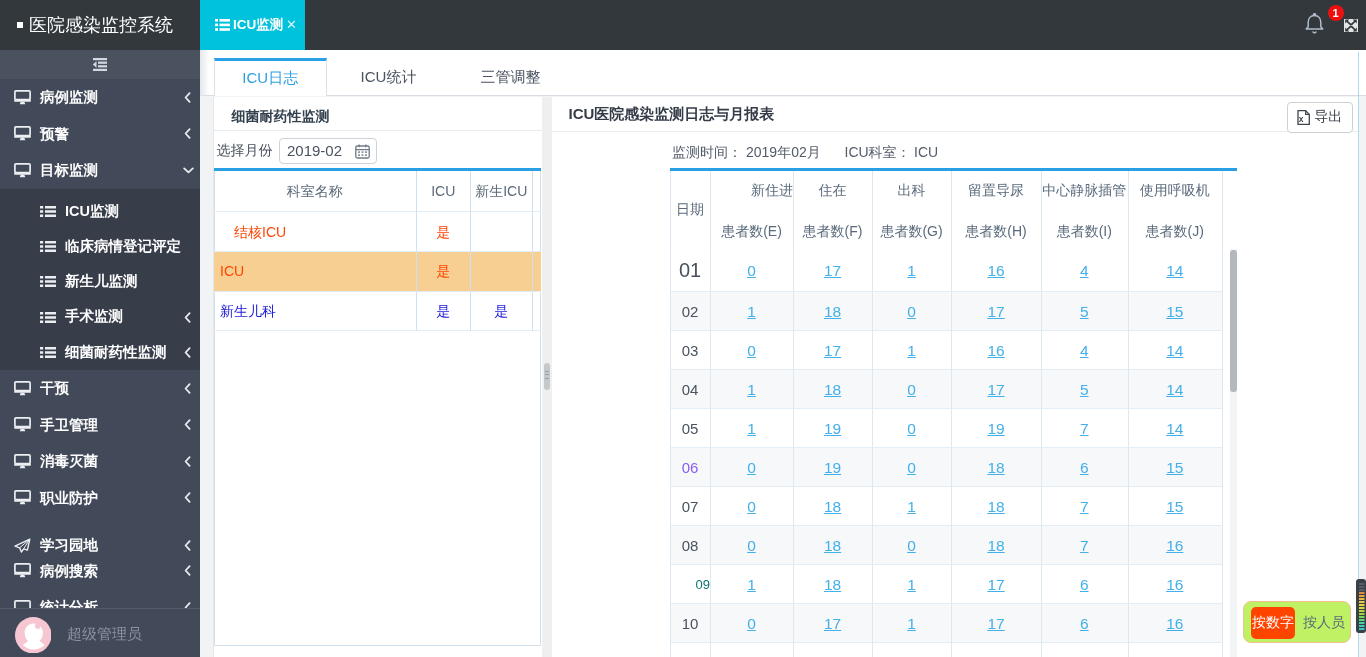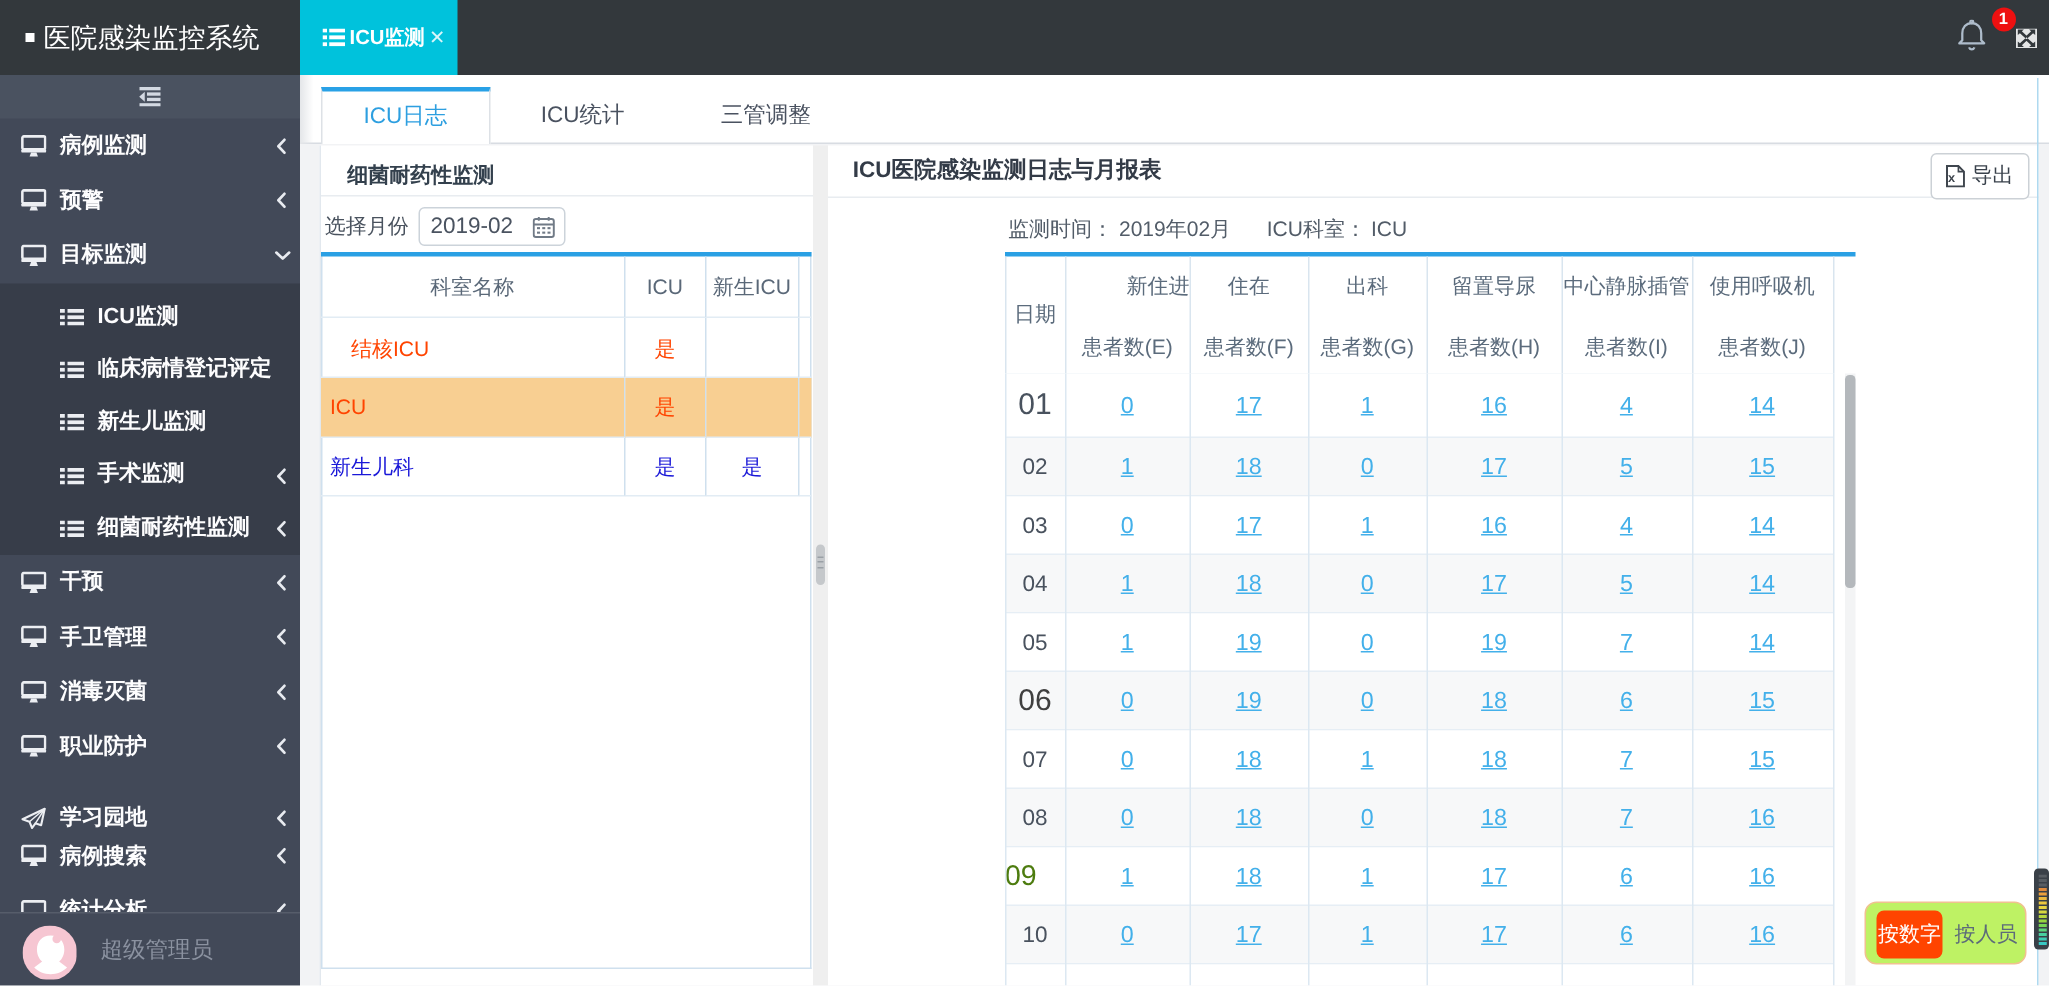--- a/index.html
+++ b/index.html
@@ -383,21 +383,21 @@
 <div class="abs" style="left:1127.5px;top:370px;width:94.5px;height:39px;line-height:39px;text-align:center;font-size:15.5px"><span style="color:#43b0ea;text-decoration:underline">14</span></div>
 <div class="abs" style="left:670px;top:409px;width:552px;height:39px;background:#fff;border-bottom:1px solid #e6eef5"></div>
 <div class="abs" style="left:670px;top:409px;width:40px;height:39px;line-height:39px;text-align:center;font-size:15px;color:#49525e">05</div>
 <div class="abs" style="left:710px;top:409px;width:83px;height:39px;line-height:39px;text-align:center;font-size:15.5px"><span style="color:#43b0ea;text-decoration:underline">1</span></div>
 <div class="abs" style="left:793px;top:409px;width:79px;height:39px;line-height:39px;text-align:center;font-size:15.5px"><span style="color:#43b0ea;text-decoration:underline">19</span></div>
 <div class="abs" style="left:872px;top:409px;width:79px;height:39px;line-height:39px;text-align:center;font-size:15.5px"><span style="color:#43b0ea;text-decoration:underline">0</span></div>
 <div class="abs" style="left:951px;top:409px;width:90px;height:39px;line-height:39px;text-align:center;font-size:15.5px"><span style="color:#43b0ea;text-decoration:underline">19</span></div>
 <div class="abs" style="left:1041px;top:409px;width:86.5px;height:39px;line-height:39px;text-align:center;font-size:15.5px"><span style="color:#43b0ea;text-decoration:underline">7</span></div>
 <div class="abs" style="left:1127.5px;top:409px;width:94.5px;height:39px;line-height:39px;text-align:center;font-size:15.5px"><span style="color:#43b0ea;text-decoration:underline">14</span></div>
 <div class="abs" style="left:670px;top:448px;width:552px;height:39px;background:#f7f8f9;border-bottom:1px solid #e6eef5"></div>
-<div class="abs" style="left:670px;top:448px;width:40px;height:39px;line-height:39px;text-align:center;font-size:20px;color:#404040">06</div>
+<div class="abs" style="left:670px;top:448px;width:40px;height:39px;line-height:39px;text-align:center;font-size:15px;color:#8b5cf6">06</div>
 <div class="abs" style="left:710px;top:448px;width:83px;height:39px;line-height:39px;text-align:center;font-size:15.5px"><span style="color:#43b0ea;text-decoration:underline">0</span></div>
 <div class="abs" style="left:793px;top:448px;width:79px;height:39px;line-height:39px;text-align:center;font-size:15.5px"><span style="color:#43b0ea;text-decoration:underline">19</span></div>
 <div class="abs" style="left:872px;top:448px;width:79px;height:39px;line-height:39px;text-align:center;font-size:15.5px"><span style="color:#43b0ea;text-decoration:underline">0</span></div>
 <div class="abs" style="left:951px;top:448px;width:90px;height:39px;line-height:39px;text-align:center;font-size:15.5px"><span style="color:#43b0ea;text-decoration:underline">18</span></div>
 <div class="abs" style="left:1041px;top:448px;width:86.5px;height:39px;line-height:39px;text-align:center;font-size:15.5px"><span style="color:#43b0ea;text-decoration:underline">6</span></div>
 <div class="abs" style="left:1127.5px;top:448px;width:94.5px;height:39px;line-height:39px;text-align:center;font-size:15.5px"><span style="color:#43b0ea;text-decoration:underline">15</span></div>
 <div class="abs" style="left:670px;top:487px;width:552px;height:39px;background:#fff;border-bottom:1px solid #e6eef5"></div>
 <div class="abs" style="left:670px;top:487px;width:40px;height:39px;line-height:39px;text-align:center;font-size:15px;color:#49525e">07</div>
 <div class="abs" style="left:710px;top:487px;width:83px;height:39px;line-height:39px;text-align:center;font-size:15.5px"><span style="color:#43b0ea;text-decoration:underline">0</span></div>
 <div class="abs" style="left:793px;top:487px;width:79px;height:39px;line-height:39px;text-align:center;font-size:15.5px"><span style="color:#43b0ea;text-decoration:underline">18</span></div>
@@ -407,21 +407,21 @@
 <div class="abs" style="left:1127.5px;top:487px;width:94.5px;height:39px;line-height:39px;text-align:center;font-size:15.5px"><span style="color:#43b0ea;text-decoration:underline">15</span></div>
 <div class="abs" style="left:670px;top:526px;width:552px;height:39px;background:#f7f8f9;border-bottom:1px solid #e6eef5"></div>
 <div class="abs" style="left:670px;top:526px;width:40px;height:39px;line-height:39px;text-align:center;font-size:15px;color:#49525e">08</div>
 <div class="abs" style="left:710px;top:526px;width:83px;height:39px;line-height:39px;text-align:center;font-size:15.5px"><span style="color:#43b0ea;text-decoration:underline">0</span></div>
 <div class="abs" style="left:793px;top:526px;width:79px;height:39px;line-height:39px;text-align:center;font-size:15.5px"><span style="color:#43b0ea;text-decoration:underline">18</span></div>
 <div class="abs" style="left:872px;top:526px;width:79px;height:39px;line-height:39px;text-align:center;font-size:15.5px"><span style="color:#43b0ea;text-decoration:underline">0</span></div>
 <div class="abs" style="left:951px;top:526px;width:90px;height:39px;line-height:39px;text-align:center;font-size:15.5px"><span style="color:#43b0ea;text-decoration:underline">18</span></div>
 <div class="abs" style="left:1041px;top:526px;width:86.5px;height:39px;line-height:39px;text-align:center;font-size:15.5px"><span style="color:#43b0ea;text-decoration:underline">7</span></div>
 <div class="abs" style="left:1127.5px;top:526px;width:94.5px;height:39px;line-height:39px;text-align:center;font-size:15.5px"><span style="color:#43b0ea;text-decoration:underline">16</span></div>
 <div class="abs" style="left:670px;top:565px;width:552px;height:39px;background:#fff;border-bottom:1px solid #e6eef5"></div>
-<div class="abs" style="left:670px;top:565px;width:40px;height:39px;line-height:39px;text-align:left;font-size:19px;color:#4d7c0f">09</div>
+<div class="abs" style="left:670px;top:565px;width:40px;height:39px;line-height:39px;text-align:right;font-size:13px;color:#0f766e">09</div>
 <div class="abs" style="left:710px;top:565px;width:83px;height:39px;line-height:39px;text-align:center;font-size:15.5px"><span style="color:#43b0ea;text-decoration:underline">1</span></div>
 <div class="abs" style="left:793px;top:565px;width:79px;height:39px;line-height:39px;text-align:center;font-size:15.5px"><span style="color:#43b0ea;text-decoration:underline">18</span></div>
 <div class="abs" style="left:872px;top:565px;width:79px;height:39px;line-height:39px;text-align:center;font-size:15.5px"><span style="color:#43b0ea;text-decoration:underline">1</span></div>
 <div class="abs" style="left:951px;top:565px;width:90px;height:39px;line-height:39px;text-align:center;font-size:15.5px"><span style="color:#43b0ea;text-decoration:underline">17</span></div>
 <div class="abs" style="left:1041px;top:565px;width:86.5px;height:39px;line-height:39px;text-align:center;font-size:15.5px"><span style="color:#43b0ea;text-decoration:underline">6</span></div>
 <div class="abs" style="left:1127.5px;top:565px;width:94.5px;height:39px;line-height:39px;text-align:center;font-size:15.5px"><span style="color:#43b0ea;text-decoration:underline">16</span></div>
 <div class="abs" style="left:670px;top:604px;width:552px;height:39px;background:#f7f8f9;border-bottom:1px solid #e6eef5"></div>
 <div class="abs" style="left:670px;top:604px;width:40px;height:39px;line-height:39px;text-align:center;font-size:15px;color:#49525e">10</div>
 <div class="abs" style="left:710px;top:604px;width:83px;height:39px;line-height:39px;text-align:center;font-size:15.5px"><span style="color:#43b0ea;text-decoration:underline">0</span></div>
 <div class="abs" style="left:793px;top:604px;width:79px;height:39px;line-height:39px;text-align:center;font-size:15.5px"><span style="color:#43b0ea;text-decoration:underline">17</span></div>

